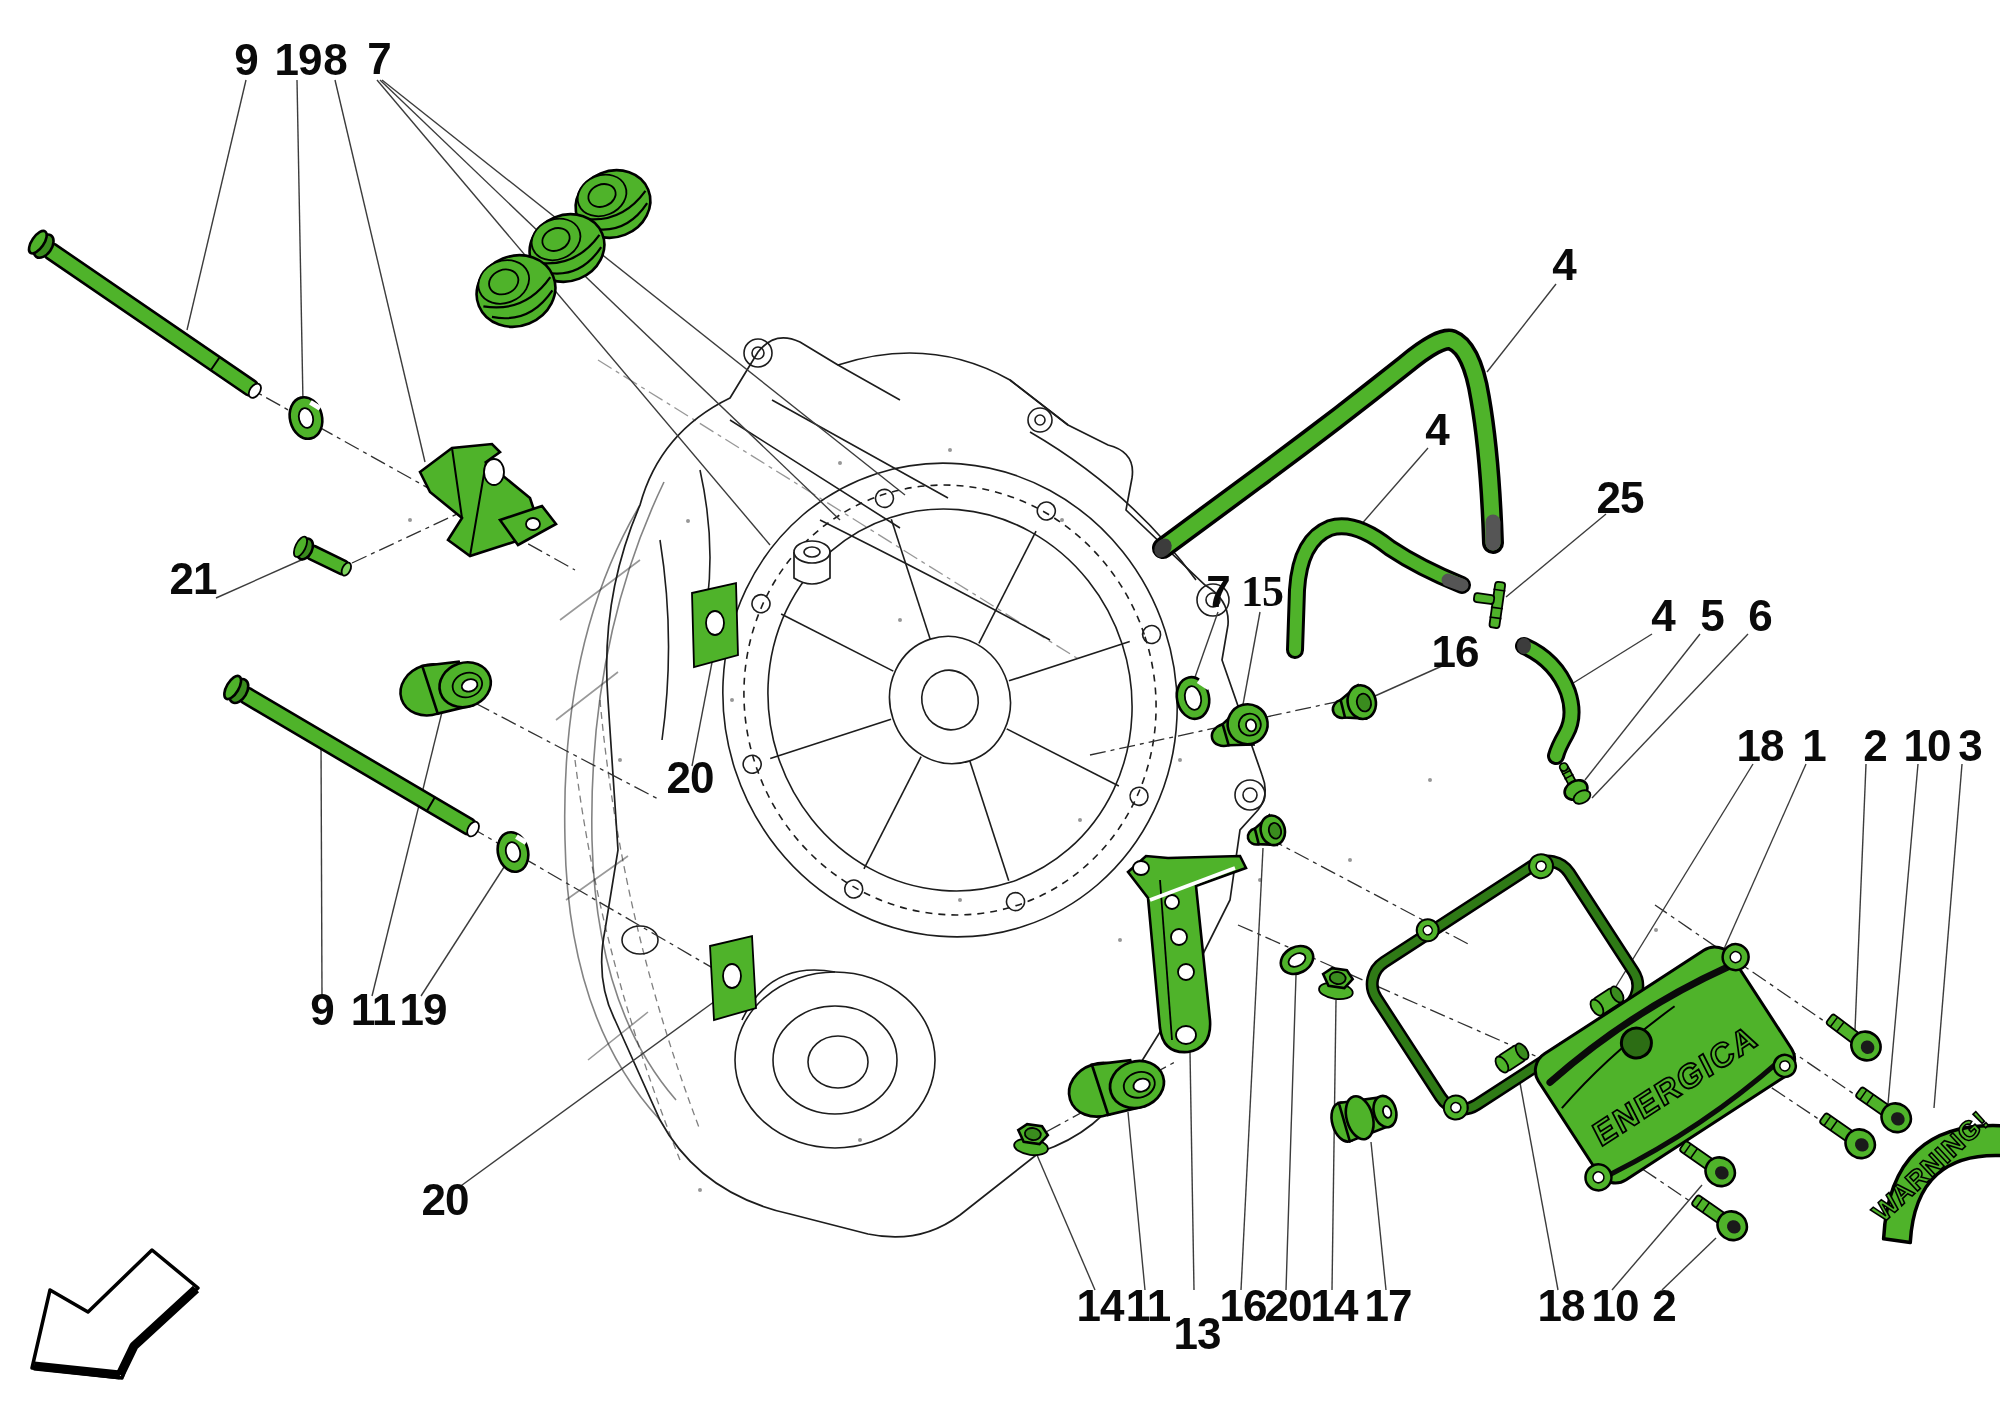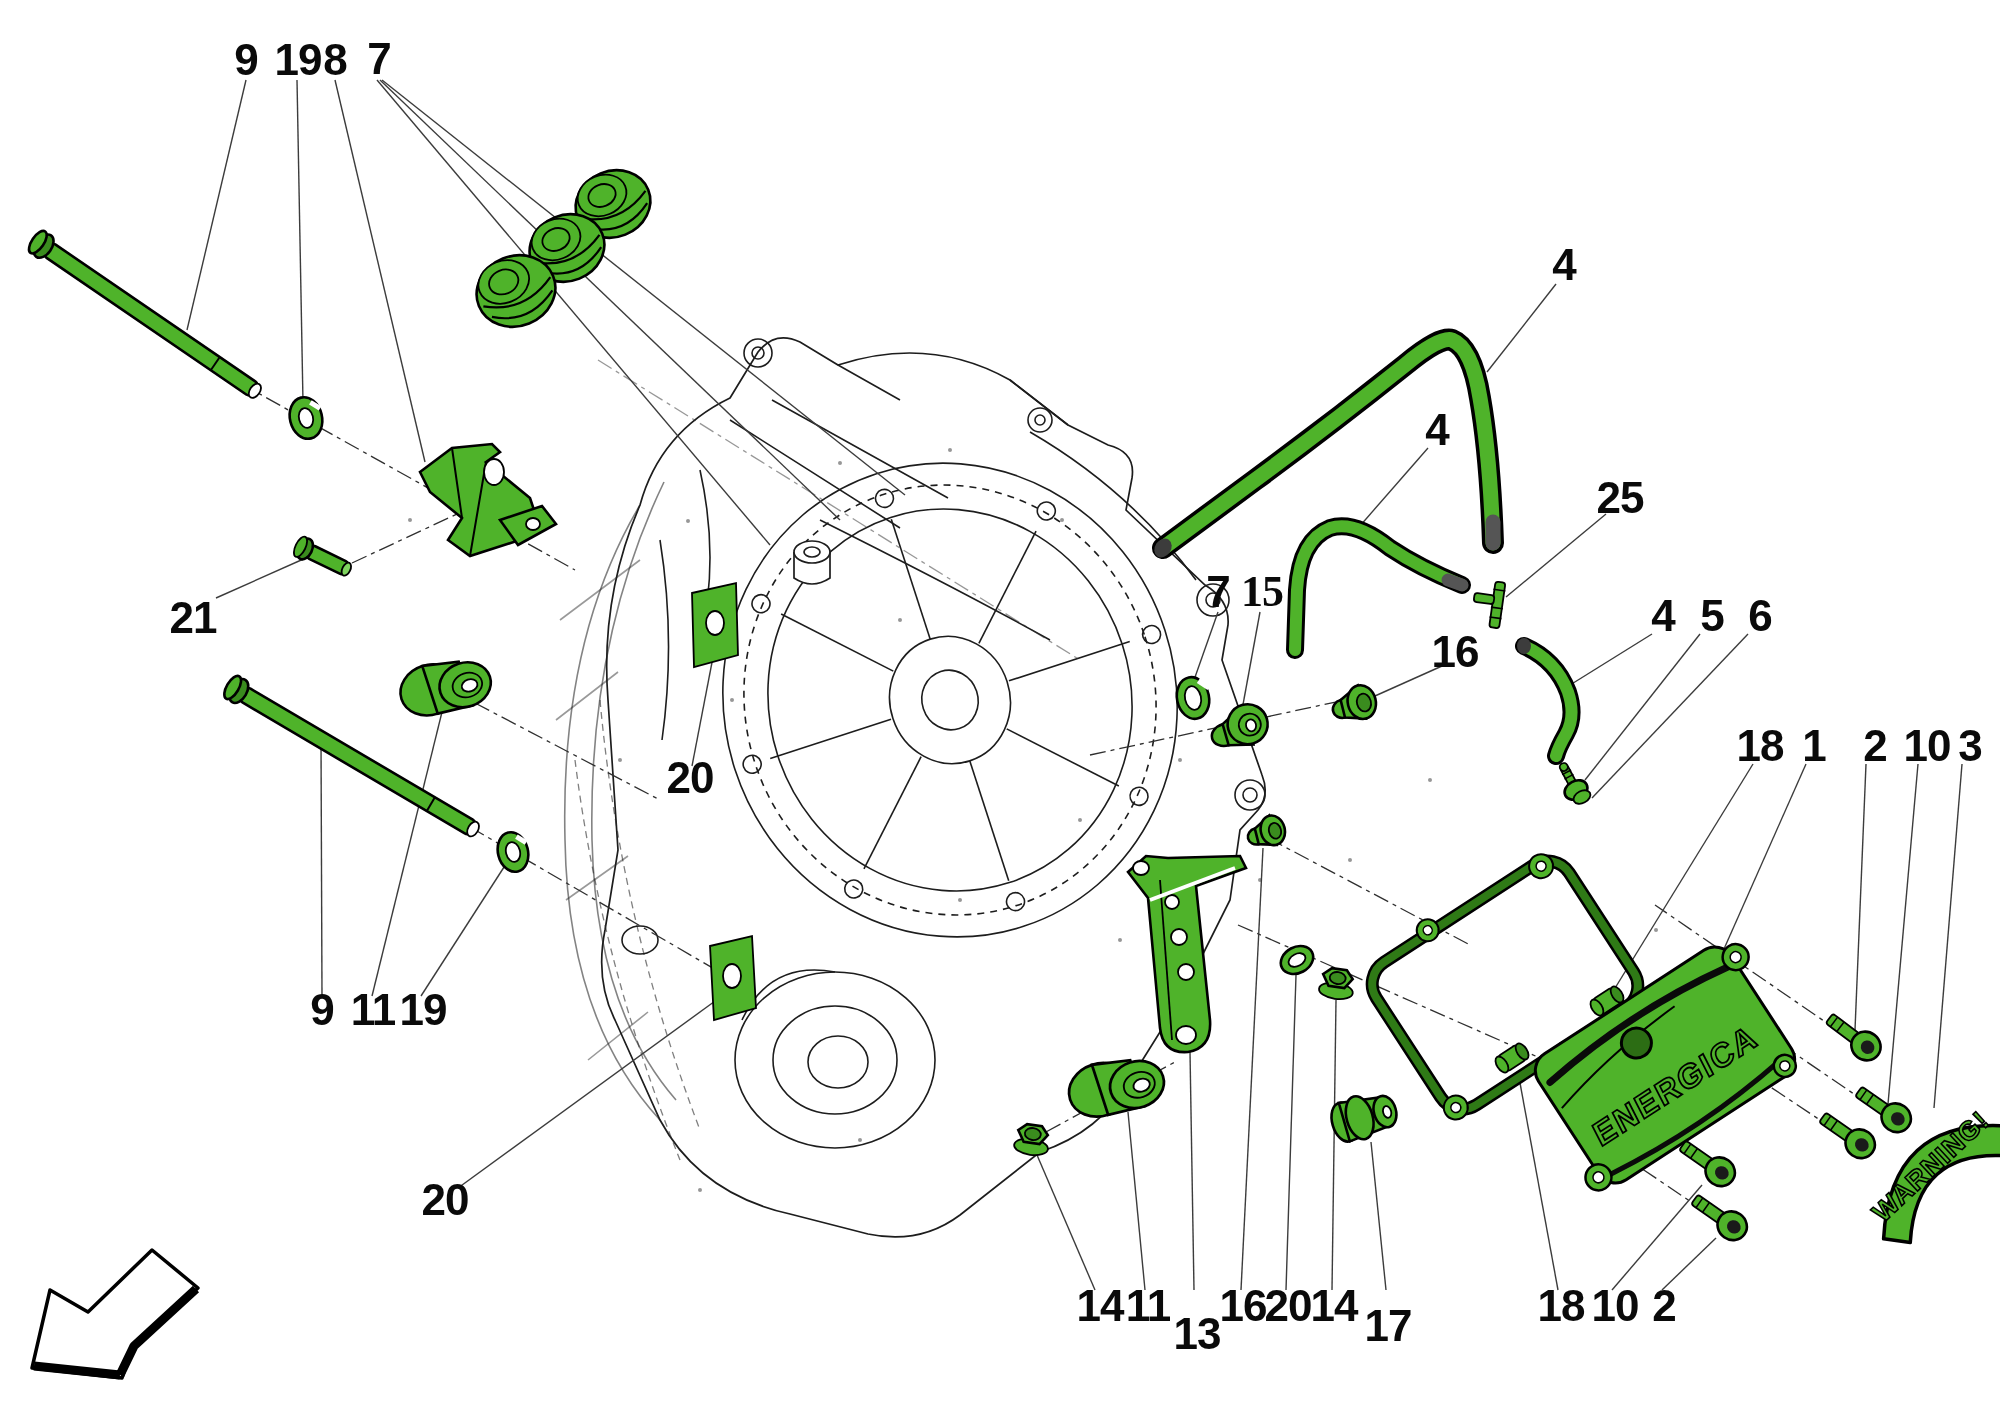--- a/index.html
+++ b/index.html
@@ -446,21 +446,21 @@
     <path d="M 32,1368 L 50,1290 L 88,1312 L 152,1250 L 198,1288 L 132,1348 L 122,1378 Z" fill="#ffffff" stroke="#000" stroke-width="3.5" stroke-linejoin="round"></path>
     <path d="M 34,1366 L 120,1375 M 120,1375 L 134,1346 L 196,1289" fill="none" stroke="#000" stroke-width="9" stroke-linejoin="round"></path>
   </g>
 </svg>
 
 <div id="callout-layer">
       <div class="callout" style="left: 246px; top: 62px;">9</div>
       <div class="callout" style="left: 298px; top: 62px;">19</div>
       <div class="callout" style="left: 335px; top: 62px;">8</div>
       <div class="callout" style="left: 379px; top: 61px;">7</div>
-      <div class="callout" style="left: 193px; top: 620px; text-align: center;">21</div>
+      <div class="callout" style="left: 193px; top: 581px; text-align: center;">21</div>
       <div class="callout" style="left: 1564px; top: 267px;">4</div>
       <div class="callout" style="left: 1437px; top: 432px;">4</div>
       <div class="callout" style="left: 1620px; top: 500px;">25</div>
       <div class="callout" style="left: 1218px; top: 594px;">7</div>
       <div class="callout" style="left: 1262px; top: 594px; font-family: Liberation Serif, serif;">15</div>
       <div class="callout" style="left: 1455px; top: 654px;">16</div>
       <div class="callout" style="left: 1663px; top: 618px;">4</div>
       <div class="callout" style="left: 1712px; top: 618px;">5</div>
       <div class="callout" style="left: 1760px; top: 618px;">6</div>
       <div class="callout" style="left: 1760px; top: 748px;">18</div>
@@ -472,18 +472,18 @@
       <div class="callout" style="left: 322px; top: 1012px;">9</div>
       <div class="callout" style="left: 373px; top: 1012px;">11</div>
       <div class="callout" style="left: 423px; top: 1012px;">19</div>
       <div class="callout" style="left: 445px; top: 1202px;">20</div>
       <div class="callout" style="left: 1100px; top: 1308px;">14</div>
       <div class="callout" style="left: 1148px; top: 1308px;">11</div>
       <div class="callout" style="left: 1197px; top: 1308px; margin-top: 28px;">13</div>
       <div class="callout" style="left: 1243px; top: 1308px;">16</div>
       <div class="callout" style="left: 1288px; top: 1308px;">20</div>
       <div class="callout" style="left: 1334px; top: 1308px;">14</div>
-      <div class="callout" style="left: 1388px; top: 1308px; margin-top: 20px;">17</div>
+      <div class="callout" style="left: 1388px; top: 1308px;">17</div>
       <div class="callout" style="left: 1561px; top: 1308px;">18</div>
       <div class="callout" style="left: 1615px; top: 1308px;">10</div>
       <div class="callout" style="left: 1664px; top: 1308px;">2</div>
     </div>
 </div>
 
 </body></html>

